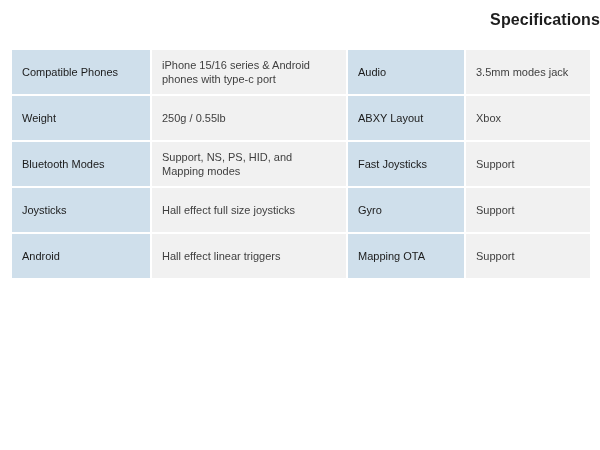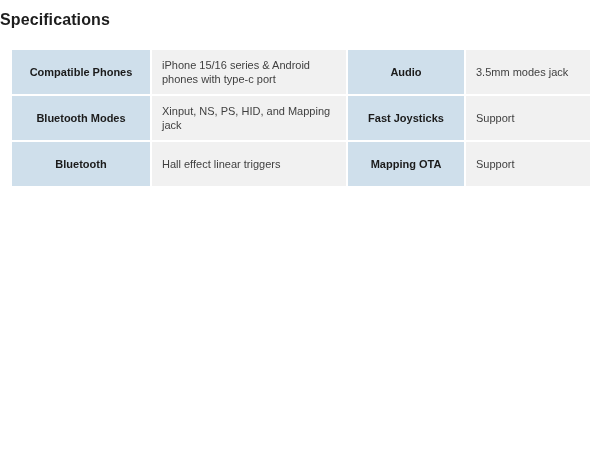--- a/index.html
+++ b/index.html
@@ -16,21 +16,21 @@
 
   .page {
     position: relative;
     width: 600px;
     height: 450px;
     background: #ffffff;
     box-sizing: border-box;
   }
 
   .page-title {
-    text-align: left;
+    text-align: right;
     font-size: 16px;
     font-weight: bold;
     color: #1d1d1d;
     letter-spacing: 0.1px;
     padding-top: 9px;
     padding-bottom: 0;
     margin: 0;
     line-height: 22px;
   }
 
@@ -48,23 +48,22 @@
     padding: 0 10px;
     vertical-align: middle;
     font-size: 11px;
     line-height: 14px;
     height: 44px;
     box-sizing: border-box;
   }
 
   td.label-cell {
     background: #cfdfeb;
-    font-weight: bold;
+    font-weight: normal;
     color: #1b1b1b;
-    text-align: center;
   }
 
   td.value-cell {
     background: #f1f1f1;
     font-weight: normal;
     color: #3f3f3f;
   }
 
   col.c1 { width: 138px; }
   col.c2 { width: 194px; }
@@ -99,35 +98,63 @@
           </td>
         <td class="label-cell">
             <span class="cell-text">Audio</span>
           </td>
         <td class="value-cell">
             <span class="cell-text">3.5mm modes jack</span>
           </td>
       </tr>
       <tr>
         <td class="label-cell">
+            <span class="cell-text">Weight</span>
+          </td>
+        <td class="value-cell">
+            <span class="cell-text">250g / 0.55lb</span>
+          </td>
+        <td class="label-cell">
+            <span class="cell-text">ABXY Layout</span>
+          </td>
+        <td class="value-cell">
+            <span class="cell-text">Xbox</span>
+          </td>
+      </tr>
+      <tr>
+        <td class="label-cell">
             <span class="cell-text">Bluetooth Modes</span>
           </td>
         <td class="value-cell">
-            <span class="cell-text">Xinput, NS, PS, HID, and Mapping jack</span>
+            <span class="cell-text">Support, NS, PS, HID, and Mapping modes</span>
           </td>
         <td class="label-cell">
             <span class="cell-text">Fast Joysticks</span>
           </td>
         <td class="value-cell">
             <span class="cell-text">Support</span>
           </td>
       </tr>
       <tr>
         <td class="label-cell">
-            <span class="cell-text">Bluetooth</span>
+            <span class="cell-text">Joysticks</span>
+          </td>
+        <td class="value-cell">
+            <span class="cell-text">Hall effect full size joysticks</span>
+          </td>
+        <td class="label-cell">
+            <span class="cell-text">Gyro</span>
+          </td>
+        <td class="value-cell">
+            <span class="cell-text">Support</span>
+          </td>
+      </tr>
+      <tr>
+        <td class="label-cell">
+            <span class="cell-text">Android</span>
           </td>
         <td class="value-cell">
             <span class="cell-text">Hall effect linear triggers</span>
           </td>
         <td class="label-cell">
             <span class="cell-text">Mapping OTA</span>
           </td>
         <td class="value-cell">
             <span class="cell-text">Support</span>
           </td>

